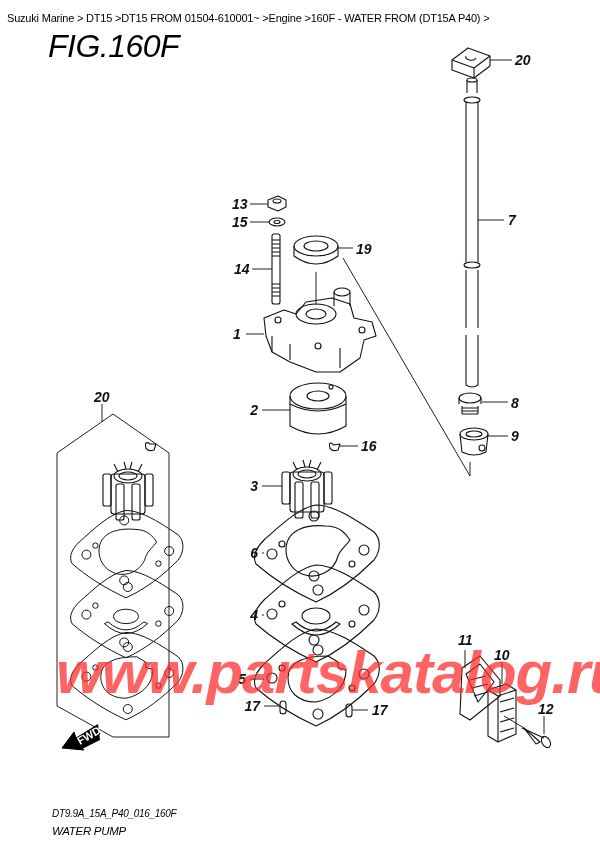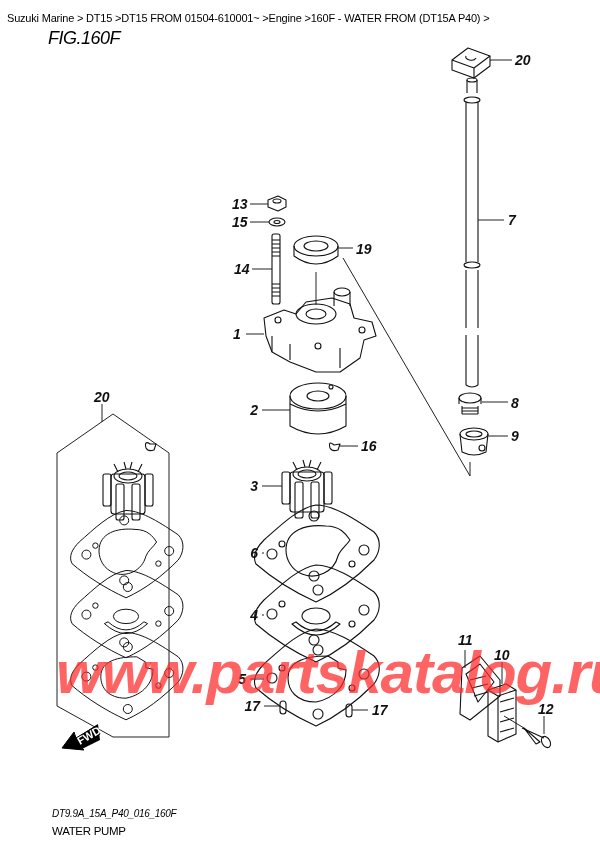--- a/index.html
+++ b/index.html
@@ -1,23 +1,23 @@
 <!DOCTYPE html>
 <html><head>
 <meta charset="utf-8">
 <style>
   html, body { margin: 0; padding: 0; background: #ffffff; }
   body { width: 600px; height: 848px; position: relative; overflow: hidden; font-family: "Liberation Sans", sans-serif; color: #000; }
   .breadcrumb { position: absolute; left: 7px; top: 12px; font-size: 11px; letter-spacing: -0.2px; white-space: nowrap; }
   .breadcrumb span { cursor: default; }
-  .fig-title { position: absolute; left: 48px; top: 28px; font-size: 18px; font-style: italic; letter-spacing: -0.5px; font-family: "Liberation Sans", sans-serif; text-align: right; }
+  .fig-title { position: absolute; left: 48px; top: 28px; font-size: 32px; font-style: italic; letter-spacing: -0.5px; font-family: "Liberation Sans", sans-serif; text-align: right; }
   .diagram { position: absolute; left: 0; top: 0; width: 600px; height: 848px; }
   .callout { font-family: "Liberation Sans", sans-serif; font-style: italic; font-size: 14px; font-weight: bold; fill: #111; }
   .footer-code { position: absolute; left: 52px; top: 808px; font-size: 10px; font-style: italic; letter-spacing: -0.3px; }
-  .footer-name { position: absolute; left: 52px; top: 825px; font-size: 11.5px; letter-spacing: -0.3px; }
+  .footer-name { position: absolute; left: 52px; top: 825px; font-size: 11.5px; font-style: italic; letter-spacing: -0.3px; }
   .watermark { position: absolute; left: 28px; top: 638px; font-size: 60px; font-weight: bold; font-style: italic; color: rgba(255, 40, 40, 0.72); letter-spacing: -1px; font-family: "Liberation Sans", sans-serif; white-space: nowrap; pointer-events: none; margin-left: 28px; }
   .part { fill: none; stroke: #111; stroke-width: 1.1; stroke-linejoin: round; }
   .lead { stroke: #222; stroke-width: 1; fill: none; }
 </style>
 </head>
 <body>
 
 <div class="breadcrumb">
   <span>Suzuki Marine</span>
   <span>&gt;</span>

